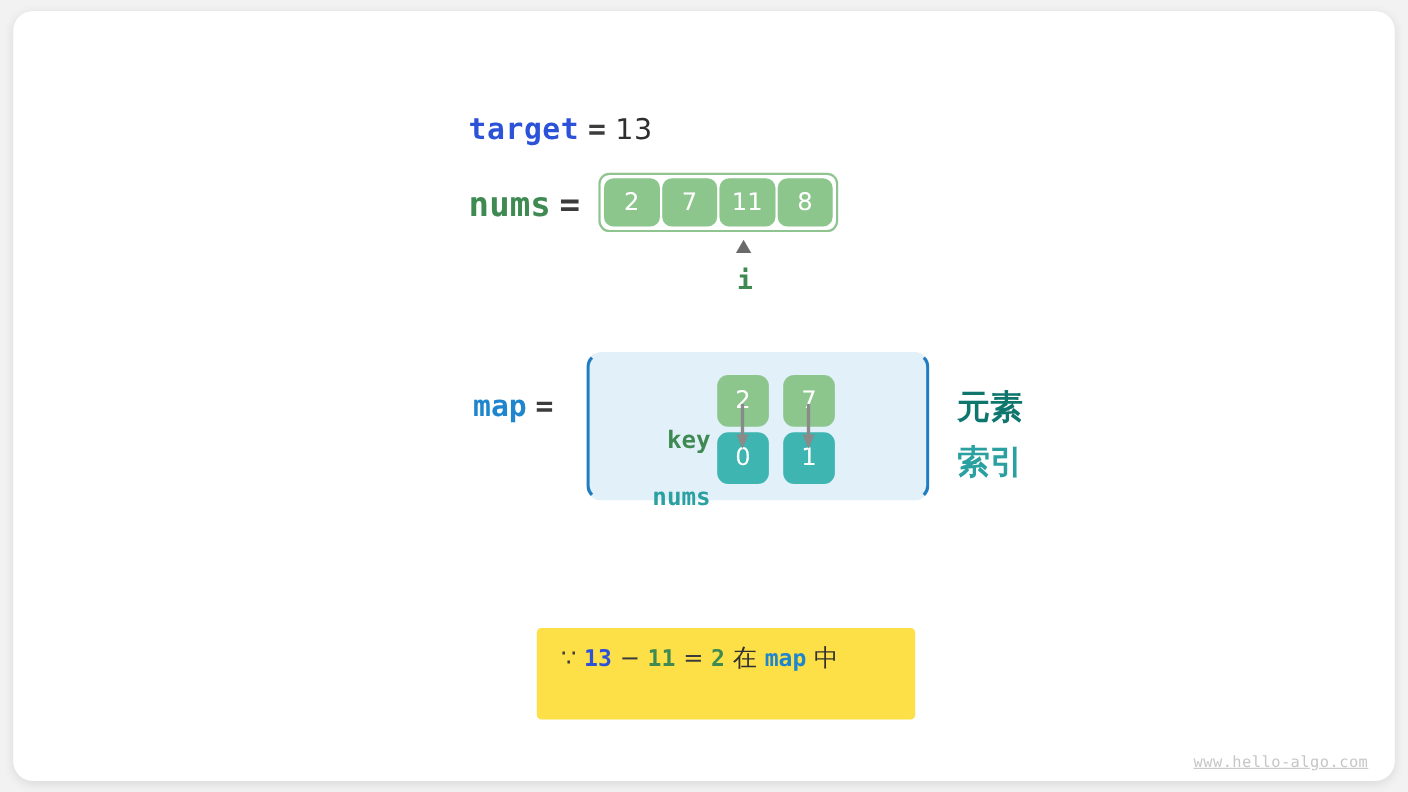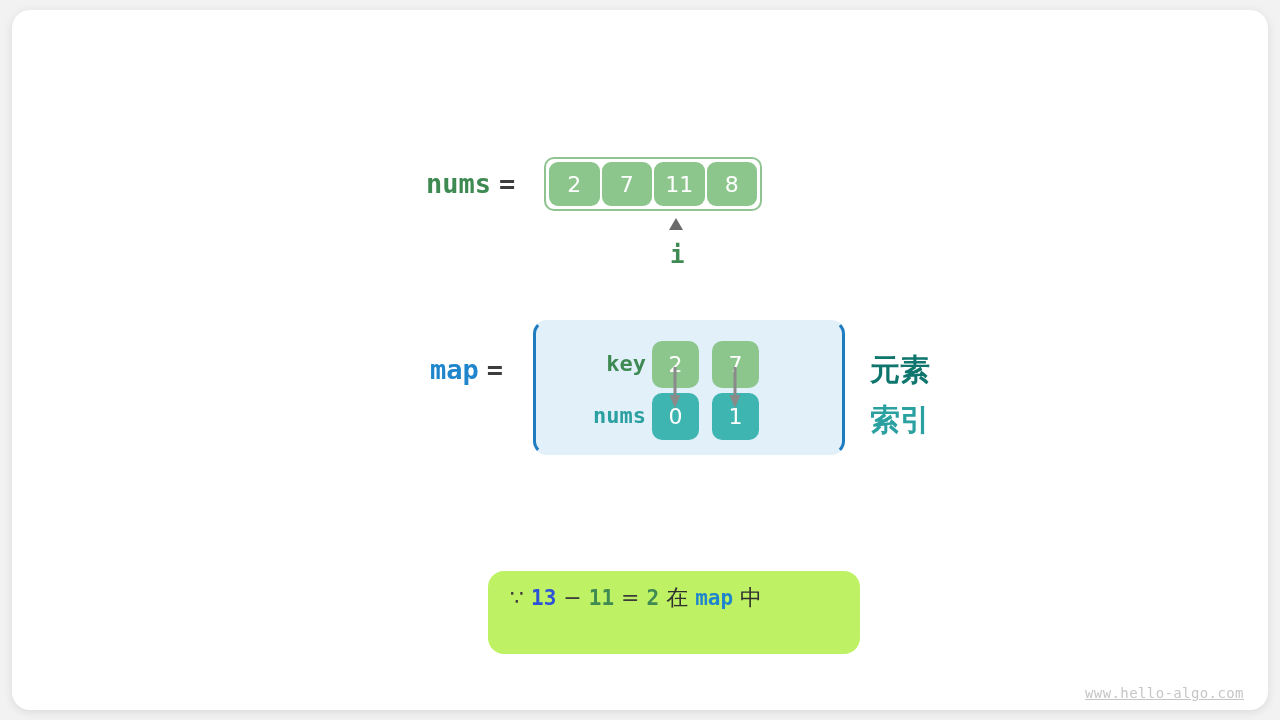--- a/index.html
+++ b/index.html
@@ -51,21 +51,21 @@
   .varname-ltblue { color: #1f85cc; }
   .eq { color: #3c3c3c; font-weight: bold; padding: 0 8px; }
   .plainnum {
     color: #2f2f2f;
     font-family: "DejaVu Sans", sans-serif;
     font-weight: normal;
     font-size: 26px;
   }
 
   
-  #nums-label { left: 414px; top: 158px; font-size: 27px; }
+  #nums-label { left: 414px; top: 158px; font-size: 31px; }
 
   #array-wrap {
     left: 532px; top: 147px;
     width: 218px; height: 54px;
     border: 2px solid #8fc490;
     border-radius: 10px;
     box-sizing: border-box;
     display: flex;
     align-items: center;
     padding: 3px;
@@ -113,20 +113,21 @@
   }
   #map-inner {
     position: absolute;
     left: 0; top: 0; right: 0; bottom: 0;
   }
   .maplabel {
     position: absolute;
     font-size: 22px;
     text-align: right;
     width: 100px;
+    margin-top: 37px;
   }
   #lbl-key   { left: 10px;  top: 28px; color: #3e8a52; }
   #lbl-value { left: 10px;  top: 80px; color: #2aa0a0; }
 
   .mcell {
     position: absolute;
     width: 47px; height: 47px;
     border-radius: 10px;
     color: #ffffff;
     font-family: "DejaVu Sans", sans-serif;
@@ -157,23 +158,23 @@
     left: 492px; top: 512px;
     font-size: 22px;
     color: #2f2f2f;
     font-family: "DejaVu Sans", sans-serif;
     white-space: nowrap;
   }
   #caption-line .mono { font-size: 22px; }
 
   #note-box {
     left: 476px; top: 561px;
-    width: 372px; height: 83px;
-    background: #bef264;
-    border-radius: 16px;
+    width: 344px; height: 83px;
+    background: #fde047;
+    border-radius: 4px;
   }
   .note-line {
     position: absolute;
     left: 22px;
     font-size: 22px;
     color: #2f2f2f;
     font-family: "DejaVu Sans", sans-serif;
     white-space: nowrap;
   }
   #note-line-1 { top: 12px; }
@@ -190,20 +191,23 @@
     letter-spacing: 0.4px;
     text-decoration: underline;
   }
 </style>
 </head>
 <body>
 
 <div id="canvas">
   <div id="card">
 
+    <div class="abs mono" id="target-row">
+      <span class="varname-blue">target</span><span class="eq">=</span><span class="plainnum">13</span>
+    </div>
 
     <div class="abs mono" id="nums-label">
       <span class="varname-green">nums</span><span class="eq">=</span>
     </div>
 
     <div class="abs" id="array-wrap">
       <div class="acell">2</div>
       <div class="acell">7</div>
       <div class="acell">11</div>
       <div class="acell">8</div>

